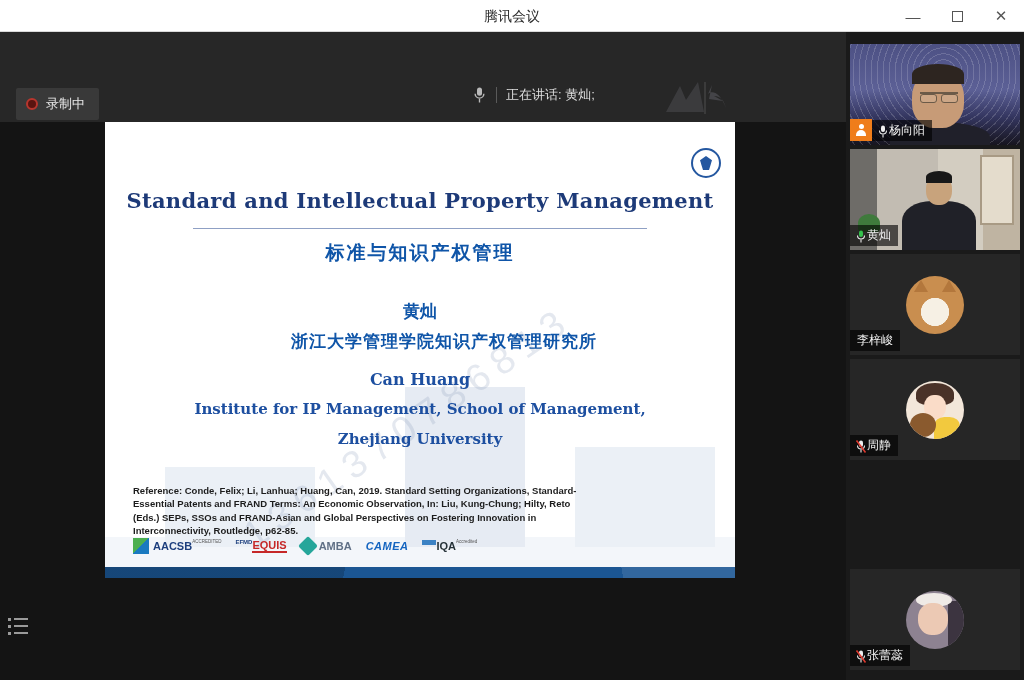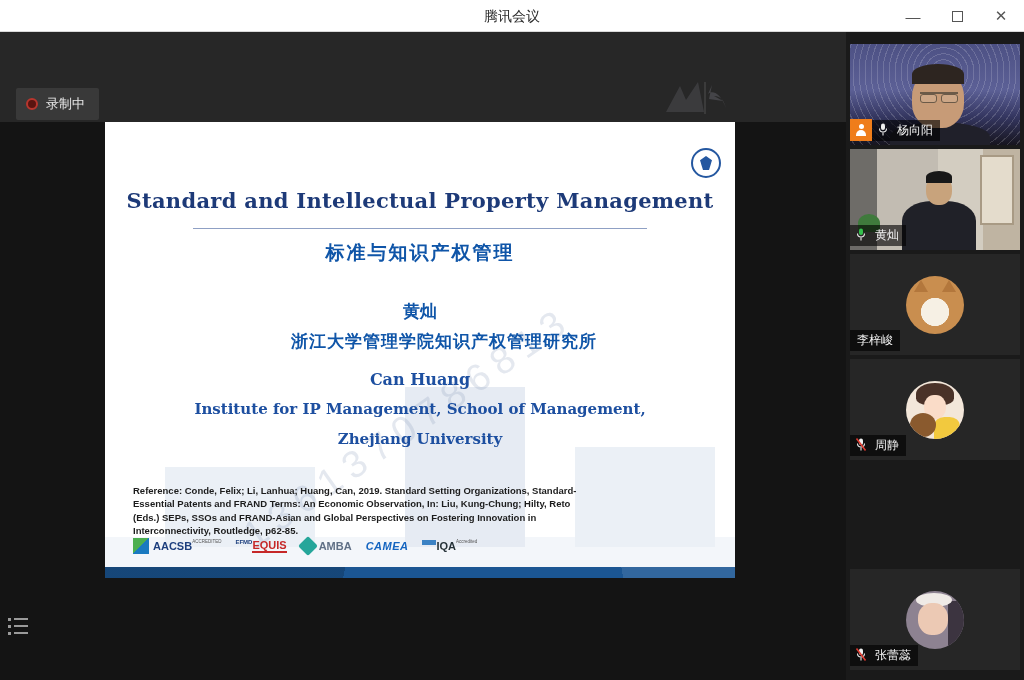--- a/index.html
+++ b/index.html
@@ -77,21 +77,21 @@
   
   .share-banner { position:absolute; left:0; top:653px; height:27px; background:rgba(12,12,12,.92); display:flex; align-items:center; gap:7px; padding:0 12px 0 6px; }
   .share-icon { width:17px; height:14px; background:#f2f2f2; border-radius:2px; position:relative; }
   .share-icon:after { content:"➔"; position:absolute; left:3px; top:-1px; font-size:10px; color:#222; transform:rotate(-45deg); }
   .share-text { color:#f0f0f0; font-size:14px; }
 
   
   .sidebar { position:absolute; left:846px; top:32px; width:178px; height:648px; background:#1a1a1a; }
   .tile { position:absolute; left:4px; width:170px; height:101px; background:#262626; overflow:hidden; }
   .tile.speaking-border { outline:2px solid #2bae4e; outline-offset:-2px; }
-  .tile-label { position:absolute; left:0; bottom:4px; display:flex; align-items:flex-start; gap:8px; background:rgba(0,0,0,.62); padding:2px 7px 2px 5px; }
+  .tile-label { position:absolute; left:0; bottom:4px; display:flex; align-items:flex-end; gap:0; background:rgba(0,0,0,.62); padding:2px 7px 2px 5px; }
   .tile-label.noicon { padding-left:7px; }
   .tile-name { color:#f2f2f2; font-size:12px; }
   .host-badge { position:absolute; left:0; bottom:4px; width:22px; height:22px; background:#ef7d1a; display:flex; align-items:center; justify-content:center; }
   .host-badge + .tile-label { left:22px; }
   .avatar-wrap { position:absolute; left:0; top:0; width:100%; height:100%; display:flex; align-items:center; justify-content:center; }
 
   
   .video-yang { position:absolute; inset:0;
      background:
        repeating-radial-gradient(circle at 55% 28%, rgba(255,255,255,.16) 0 1px, transparent 1px 6px),
@@ -150,20 +150,29 @@
         </div>
       <div class="win-btn">✕</div>
     </div>
   </div>
 
   <div class="topstrip">
     <div class="rec-badge">
       <span class="rec-dot"></span>
       <span class="rec-text">录制中</span>
     </div>
+    <div class="speaking">
+      <svg width="15" height="18" viewBox="0 0 24 28">
+        <rect x="8" y="2" width="8" height="13" rx="4" fill="#b9b9b9"></rect>
+        <path d="M5 12a7 7 0 0 0 14 0" stroke="#b9b9b9" stroke-width="2.2" fill="none"></path>
+        <line x1="12" y1="20" x2="12" y2="26" stroke="#b9b9b9" stroke-width="2.2"></line>
+      </svg>
+      <span class="sep"></span>
+      <span class="speaking-text">正在讲话: 黄灿;</span>
+    </div>
     <svg class="ghost-arrows" viewBox="0 0 70 42">
       <path d="M6 34 L20 8 L26 22 L38 4 L44 34 Z" fill="#3f3f42"></path>
       <line x1="45" y1="4" x2="45" y2="36" stroke="#565656" stroke-width="1"></line>
       <path d="M66 30 C60 14 52 12 48 16 l4-9 -3 14 14 2 -9-5 c8 0 10 6 12 12z" fill="#4a4a4e"></path>
     </svg>
   </div>
 
   <div class="stage">
 
     <div class="annot-toggle">

